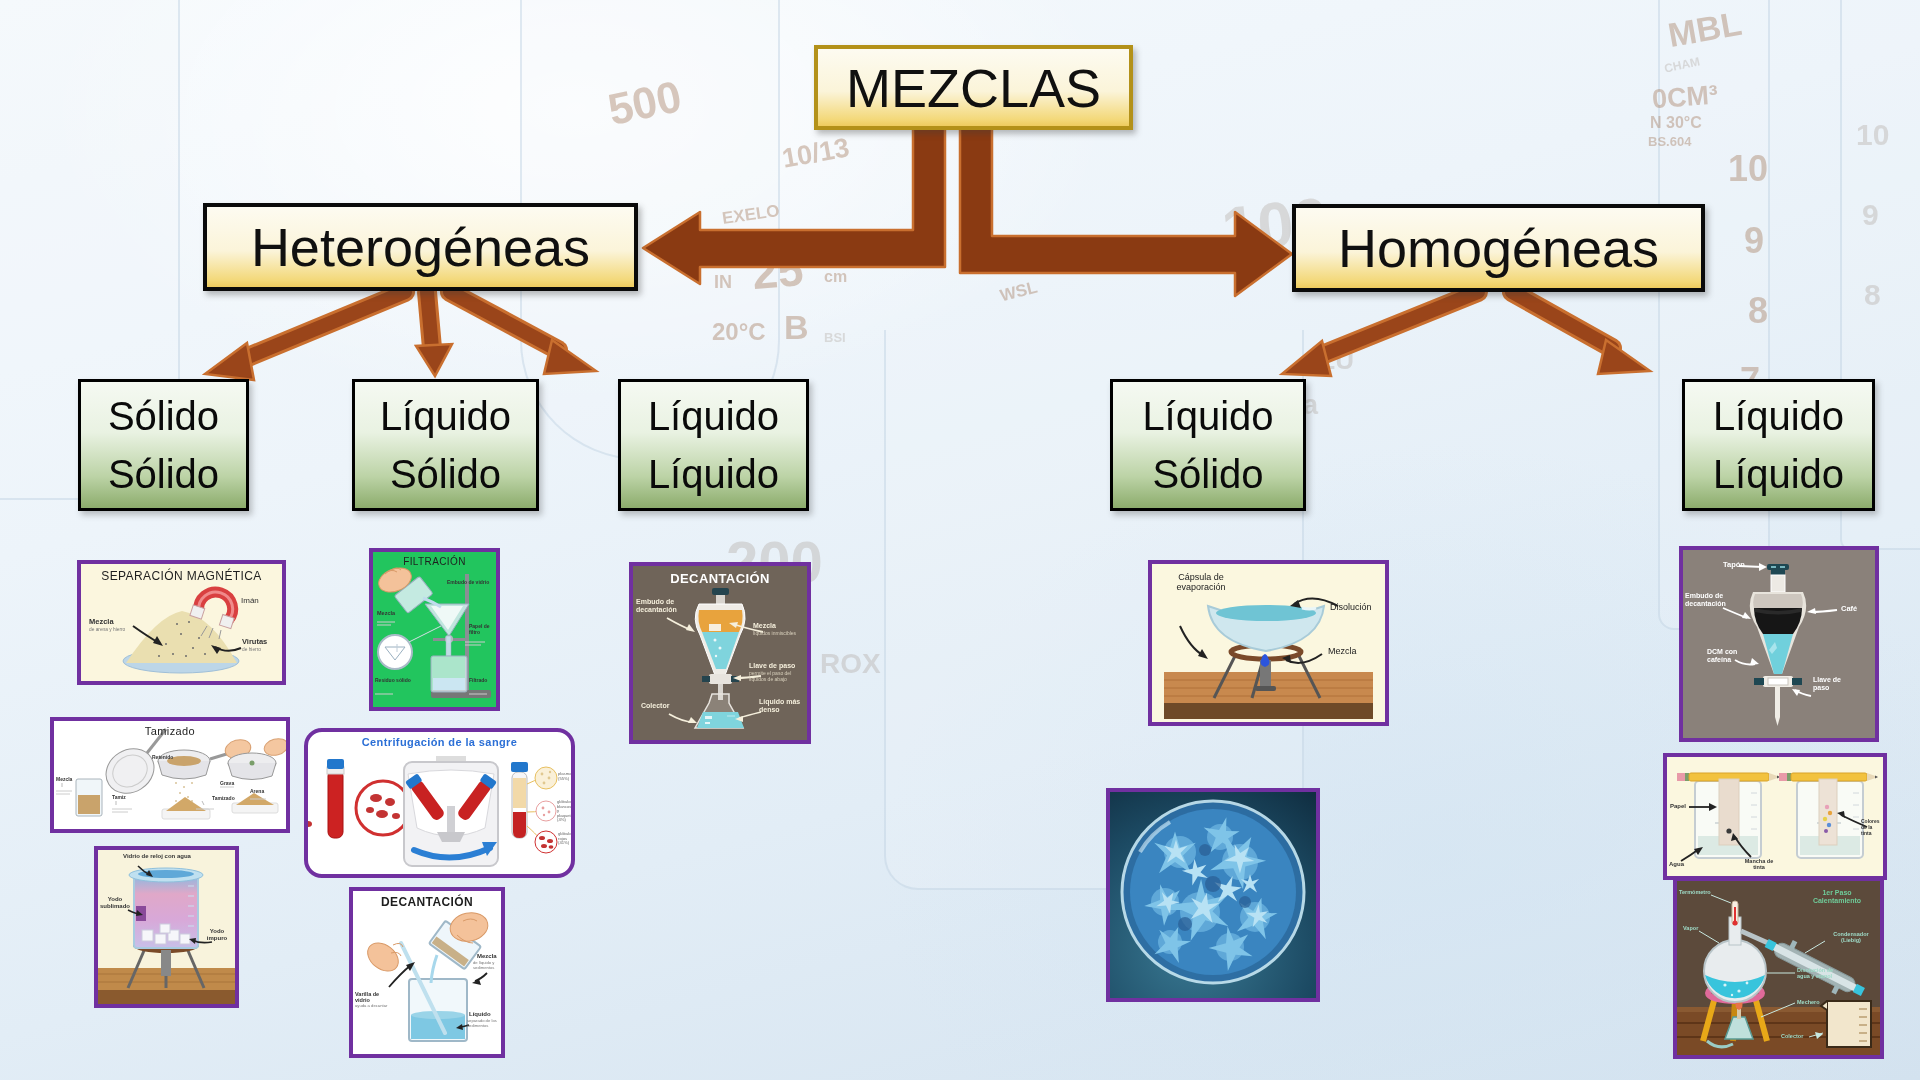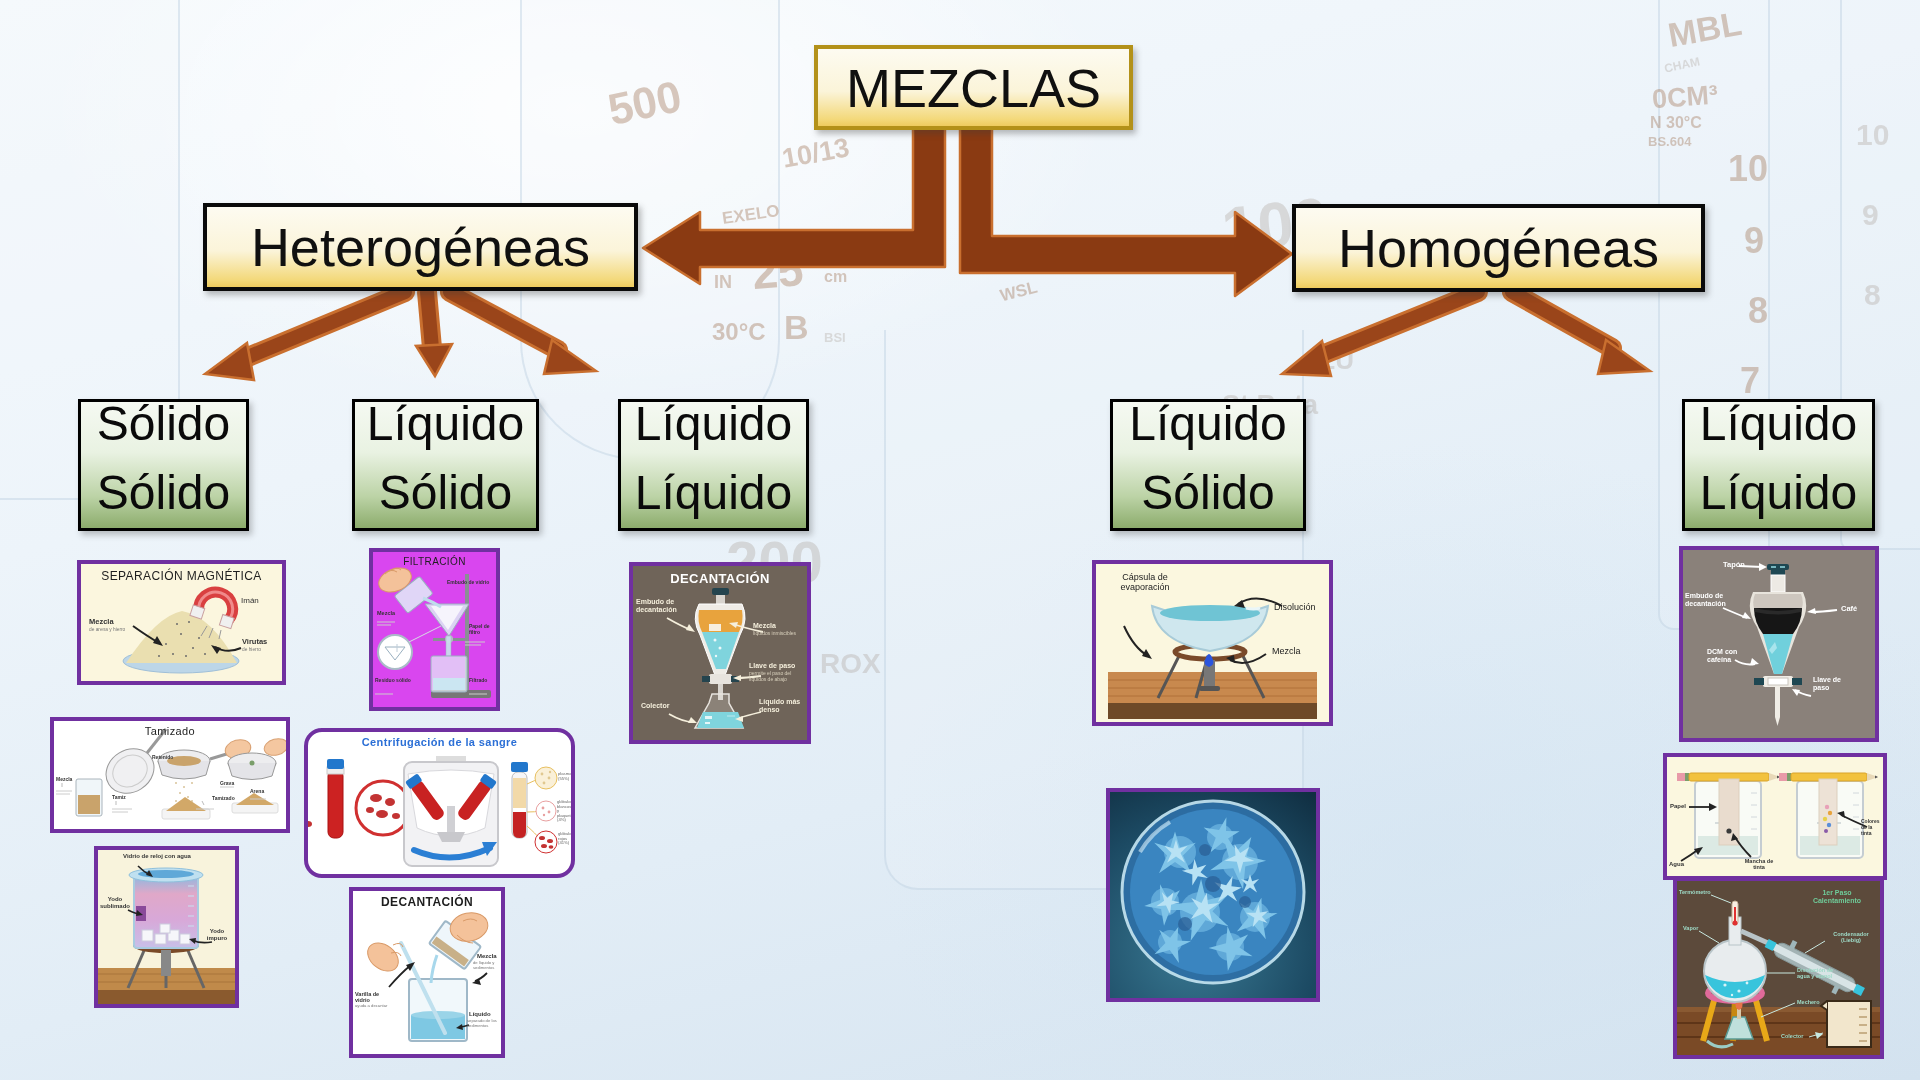--- a/index.html
+++ b/index.html
@@ -15,24 +15,24 @@
   .abs { position:absolute; }
   
   .glass { position:absolute; border:2px solid rgba(185,205,222,.42); background:rgba(240,248,252,.22); pointer-events:none; }
   .wm span { position:absolute; font-weight:bold; font-family:"Liberation Sans",sans-serif; pointer-events:none; white-space:nowrap; }
   
   .node { position:absolute; display:flex; align-items:center; justify-content:center;
     background:linear-gradient(to bottom,#FDFBF1 0%,#FBF4D9 55%,#F3D878 92%,#EECB5E 100%);
     color:#101010; box-shadow:3px 4px 6px rgba(60,60,60,.35); z-index:5; }
   .node.gold { border:4px solid #B39119;align-items:center; }
   .node.black { border:4px solid #0A0A0A; }
-  .green { position:absolute; display:flex; flex-direction:column; align-items:center; justify-content:flex-end;
+  .green { position:absolute; display:flex; flex-direction:column; align-items:center; justify-content:center;
     background:linear-gradient(to bottom,#F5F9F2 0%,#E9F2E2 40%,#BCD3A6 75%,#8CAC6C 100%);
     border:3px solid #000; color:#0A0A0A; box-shadow:3px 4px 6px rgba(60,60,60,.3);
-    font-size:48px; line-height:1.45; z-index:5;margin-top:20px; }
+    font-size:40px; line-height:1.45; z-index:5; }
   
   .card { position:absolute; border:4px solid #7030A0; overflow:hidden; background:#fff; z-index:6; }
   .card svg { position:absolute; left:0; top:0; }
   .ttl { position:absolute; width:100%; text-align:center; color:#1E1E1E; font-weight:500; letter-spacing:.4px; }
   .lbl { position:absolute; font-weight:bold; color:#333; line-height:1.15; }
   .sub { position:absolute; font-weight:normal; color:#777; line-height:1.1; }
   .light { color:#F5EFDC; }
   .teal { color:#9FDCC8; }
   svg { display:block; }
 </style>
@@ -44,21 +44,21 @@
 <div class="glass" style="left:884px;top:330px;width:420px;height:560px;border-top:none;border-radius:0 0 34px 34px;"></div>
 <div class="glass" style="left:-40px;top:-20px;width:220px;height:520px;border-radius:0 0 40px 40px;"></div>
 <div class="glass" style="left:520px;top:-20px;width:260px;height:480px;border-radius:0 0 120px 120px;"></div>
 <div class="wm abs" id="watermarks" style="left:0;top:0;width:1920px;height:1080px;">
     <span style="left: 608px; top: 78px; font-size: 44px; color: rgba(162, 120, 90, 0.4); transform: rotate(-12deg);">500</span>
     <span style="left: 782px; top: 138px; font-size: 27px; color: rgba(162, 120, 90, 0.4); transform: rotate(-10deg);">10/13</span>
     <span style="left: 722px; top: 205px; font-size: 17px; color: rgba(162, 120, 90, 0.4); transform: rotate(-8deg);">EXELO</span>
     <span style="left: 714px; top: 272px; font-size: 18px; color: rgba(162, 120, 90, 0.4);">IN</span>
     <span style="left: 752px; top: 244px; font-size: 46px; color: rgba(162, 120, 90, 0.4); transform: rotate(-5deg);">25</span>
     <span style="left: 824px; top: 268px; font-size: 16px; color: rgba(162, 120, 90, 0.4);">cm</span>
-    <span style="left: 712px; top: 318px; font-size: 24px; color: rgba(162, 120, 90, 0.4);">30°C</span>
+    <span style="left: 712px; top: 318px; font-size: 24px; color: rgba(162, 120, 90, 0.4);">20°C</span>
     <span style="left: 784px; top: 308px; font-size: 34px; color: rgba(162, 120, 90, 0.4);">B</span>
     <span style="left: 824px; top: 330px; font-size: 13px; color: rgba(158, 142, 132, 0.28);">BSI</span>
     <span style="left: 1222px; top: 188px; font-size: 64px; color: rgba(158, 142, 132, 0.28); transform: rotate(-6deg);">100</span>
     <span style="left: 1000px; top: 282px; font-size: 17px; color: rgba(162, 120, 90, 0.4); transform: rotate(-14deg);">WSL</span>
     <span style="left: 1420px; top: 258px; font-size: 30px; color: rgba(158, 142, 132, 0.28); transform: rotate(-12deg);">792</span>
     <span style="left: 1318px; top: 345px; font-size: 26px; color: rgba(158, 142, 132, 0.28);">EU</span>
     <span style="left: 1222px; top: 390px; font-size: 27px; color: rgba(158, 142, 132, 0.28);">St.Brıta</span>
     <span style="left: 726px; top: 528px; font-size: 58px; color: rgba(158, 142, 132, 0.28);">200</span>
     <span style="left: 820px; top: 648px; font-size: 28px; color: rgba(158, 142, 132, 0.28);">ROX</span>
     <span style="left: 1668px; top: 10px; font-size: 34px; color: rgba(162, 120, 90, 0.4); transform: rotate(-10deg);">MBL</span>
@@ -279,21 +279,21 @@
       </g>
     <polygon points="55,27 48,25 51,20" fill="#222"></polygon>
       <polygon points="45,65 38,66 39,60" fill="#222"></polygon>
       <polygon points="91,89 98,88 97,94" fill="#222"></polygon>
   </svg>
   <span class="lbl" style="left:24px;top:3px;width:70px;font-size:6px;text-align:center;">Vidrio de reloj con agua</span>
   <span class="lbl" style="left:2px;top:46px;width:30px;font-size:6px;text-align:center;">Yodo sublimado</span>
   <span class="lbl" style="left:104px;top:78px;width:30px;font-size:6px;text-align:center;">Yodo impuro</span>
 </div>
 
-<div class="card" style="left:369px;top:548px;width:131px;height:163px;background:#d946ef;">
+<div class="card" style="left:369px;top:548px;width:131px;height:163px;background:#22c55e;">
   <svg width="123" height="155" viewBox="0 0 123 155">
     <rect x="92" y="22" width="4" height="118" fill="#8A8F94"></rect>
     <rect x="58" y="138" width="60" height="8" rx="2" fill="#777"></rect>
     <rect x="60" y="86" width="34" height="3" fill="#8A8F94"></rect>
     <circle cx="76" cy="87" r="4" fill="#B8BEC4"></circle>
     <path d="M52,52 L96,52 L76,84 Z" fill="rgba(220,235,245,.85)" stroke="#9AB0C0"></path>
     <path d="M58,54 L90,54 L75,78 Z" fill="#FFFFFF" opacity=".75"></path>
     <rect x="73" y="84" width="5" height="20" fill="rgba(200,220,235,.95)" stroke="#9AB0C0" stroke-width=".5"></rect>
     <g transform="rotate(-38 40 42)">
         <rect x="24" y="32" width="32" height="22" rx="2" fill="rgba(225,240,248,.85)" stroke="#9AB0C0"></rect>
@@ -463,21 +463,21 @@
   <span class="ttl light" style="top:5px;font-size:13px;font-weight:bold;color:#FFFFFF;">DECANTACIÓN</span>
   <span class="lbl light" style="left:3px;top:32px;width:52px;font-size:7px;">Embudo de decantación</span>
   <span class="lbl light" style="left:120px;top:56px;font-size:7px;">Mezcla</span>
   <span class="sub light" style="left:120px;top:65px;width:52px;font-size:5px;color:#D8D0BC;">líquidos inmiscibles</span>
   <span class="lbl light" style="left:116px;top:96px;font-size:7px;">Llave de paso</span>
   <span class="sub light" style="left:116px;top:105px;width:54px;font-size:5px;color:#D8D0BC;">permite el paso del líquidos de abajo</span>
   <span class="lbl light" style="left:8px;top:136px;font-size:7px;">Colector</span>
   <span class="lbl light" style="left:126px;top:132px;width:44px;font-size:7px;">Líquido más denso</span>
 </div>
 
-<div class="card" style="left:1092px;top:560px;width:241px;height:166px;background:#FBF7DF;">
+<div class="card" style="left:1148px;top:560px;width:241px;height:166px;background:#FBF7DF;">
   <svg width="233" height="158" viewBox="0 0 233 158">
     <rect x="12" y="108" width="209" height="31" fill="#C8894E"></rect>
     <g stroke="#B07038" stroke-width="1">
         <line x1="12" y1="116" x2="221" y2="116"></line>
         <line x1="12" y1="124" x2="221" y2="124"></line>
         <line x1="12" y1="132" x2="221" y2="132"></line>
       </g>
     <rect x="12" y="139" width="209" height="16" fill="#6E4A28"></rect>
     <line x1="84" y1="90" x2="62" y2="134" stroke="#555" stroke-width="3"></line>
     <line x1="146" y1="90" x2="168" y2="134" stroke="#555" stroke-width="3"></line>

